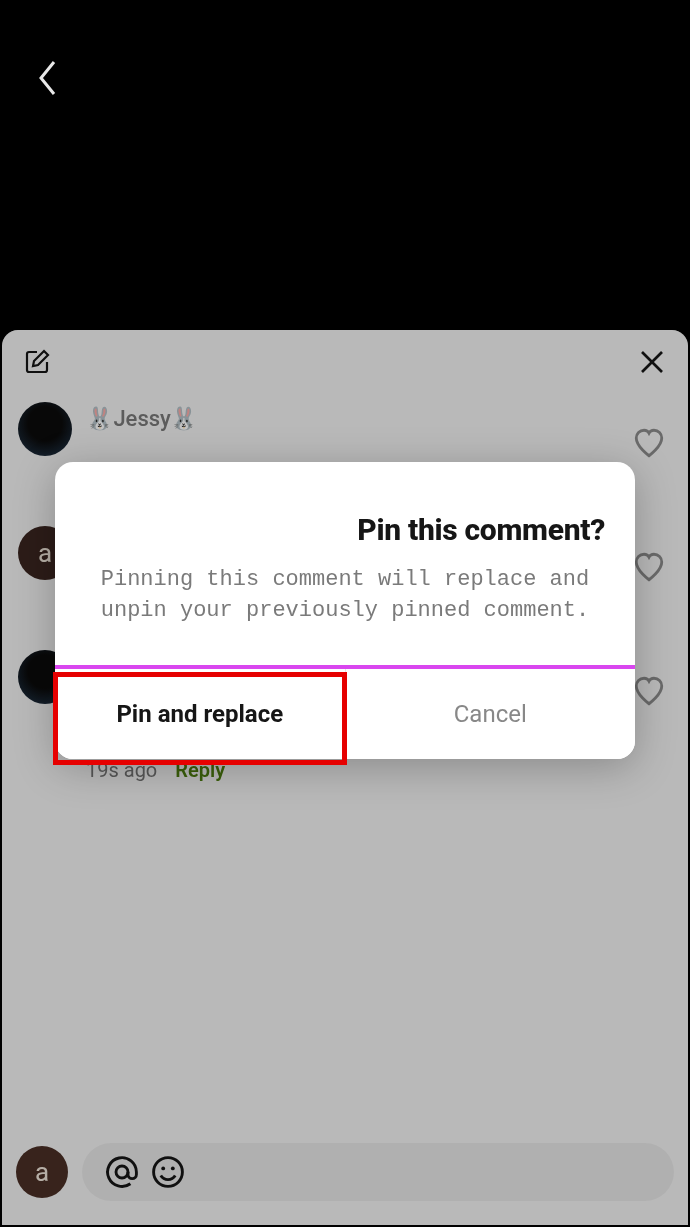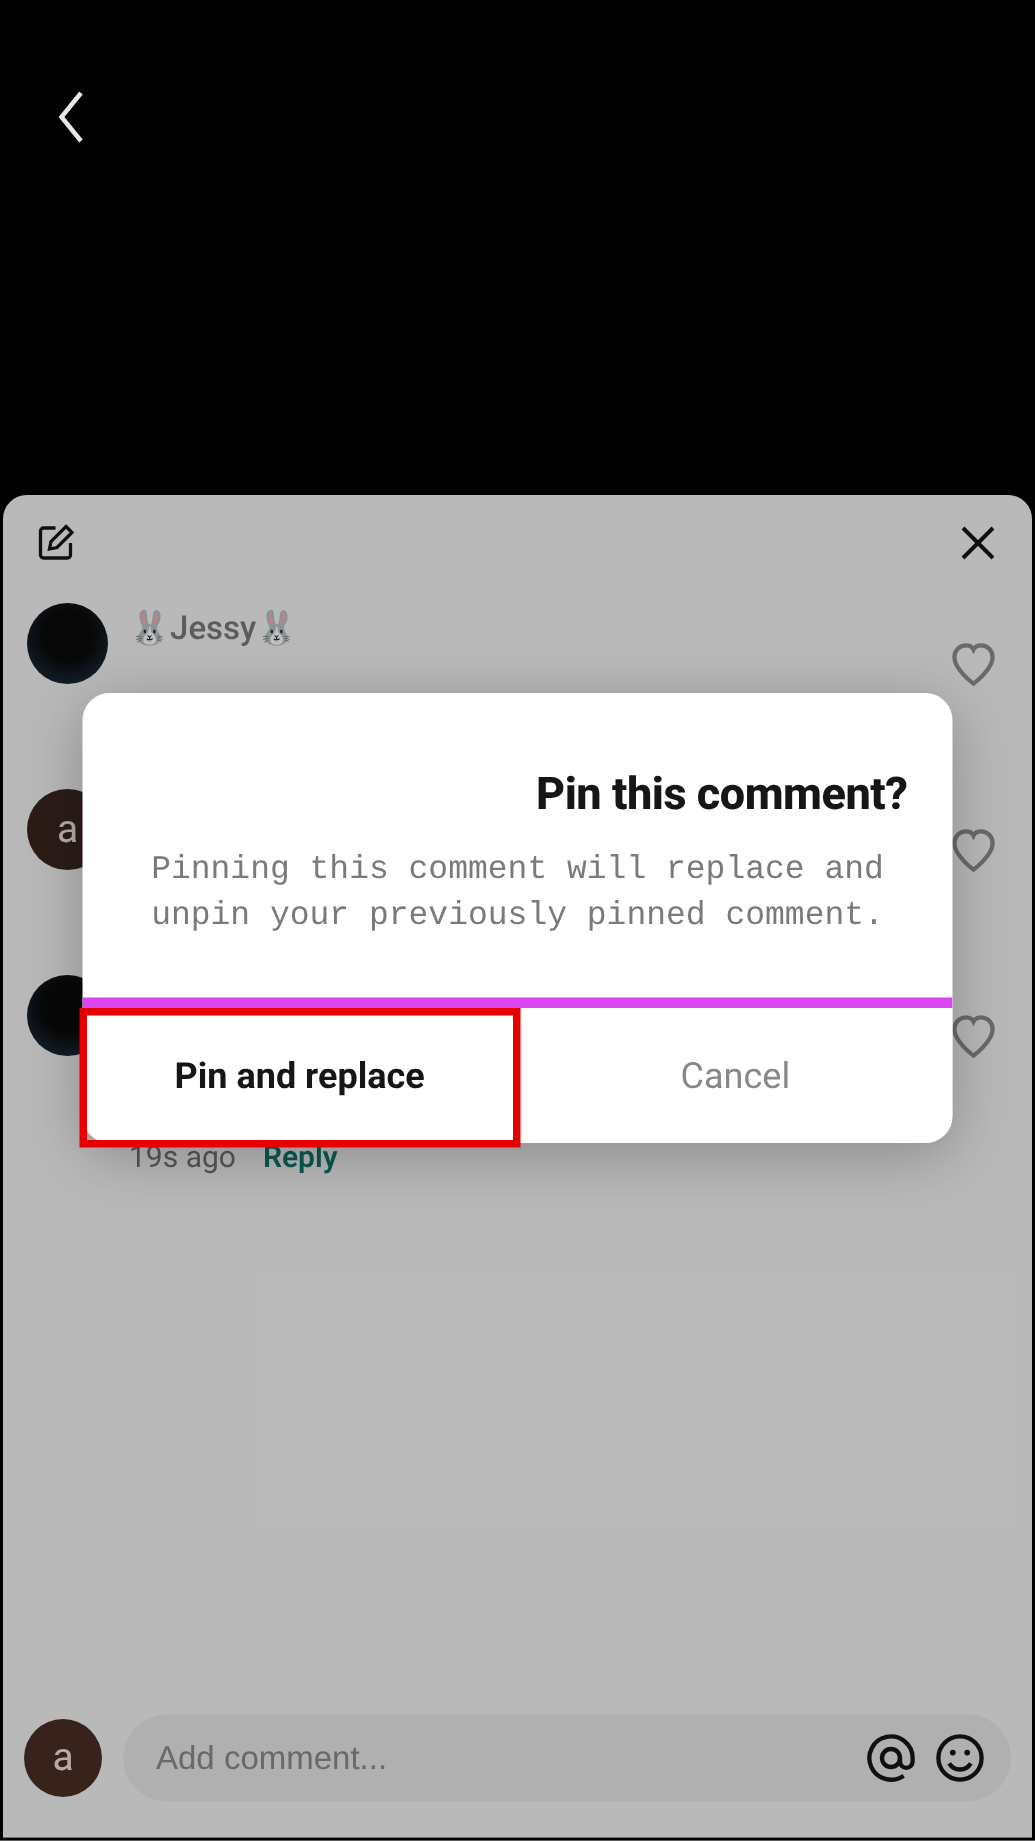--- a/index.html
+++ b/index.html
@@ -45,21 +45,21 @@
     .close-icon svg { width: 26px; height: 26px; stroke: #161616; stroke-width: 2.6; }
 
     .comments-list { padding: 8px 16px 0 16px; }
     .comment-row { display: flex; align-items: flex-start; gap: 14px; margin-bottom: 70px; position: relative; }
     .avatar { width: 54px; height: 54px; border-radius: 50%; background: #3a2620; flex-shrink: 0; display: flex; align-items: center; justify-content: center; color: #f0e6db; font-size: 26px; }
     .avatar.jessy { background: radial-gradient(circle at 50% 40%, #0b0b0b 40%, #1b2a3a 80%); }
     .comment-body { flex: 1; padding-top: 4px; }
     .username { color: #7a7a7a; font-size: 22px; font-weight: 500; display: flex; align-items: center; gap: 4px; }
     .meta-row { margin-top: 68px; display: flex; align-items: center; gap: 18px; color: #8a8a8a; font-size: 20px; }
     .meta-time { color: #737373; }
-    .meta-reply { font-weight: 600; color: #0f766e; cursor: pointer; }
+    .meta-reply { font-weight: 600; color: #4d7c0f; cursor: pointer; }
     .emoji-blush { font-size: 26px; display: inline-block; margin-top: 6px; }
     .like-heart { position: absolute; right: 6px; top: 24px; cursor: pointer; }
     .like-heart svg { width: 34px; height: 34px; stroke: #8c8c8c; stroke-width: 2; fill: none; }
 
     .comment-row.second { margin-top: 70px; }
     .comment-row.third { margin-top: 56px; }
 
     .input-bar {
       position: absolute;
       left: 14px;
@@ -83,21 +83,21 @@
       right: 55px;
       top: 462px;
       background: #fff;
       border-radius: 18px;
       z-index: 20;
       box-shadow: 0 8px 40px rgba(0,0,0,0.25);
       overflow: hidden;
     }
     .modal-title { text-align: right; font-size: 30px; font-weight: 800; color: #161616; padding: 50px 30px 18px; letter-spacing: -0.3px; }
     .modal-desc { text-align: center; font-size: 22px; color: #7a7a7a; padding: 0 38px 38px; line-height: 1.4; font-family: Liberation Mono, monospace; }
-    .modal-actions { display: flex; border-top: 7px solid #d946ef; }
+    .modal-actions { display: flex; border-top: 4px solid #d946ef; }
     .modal-btn { flex: 1; height: 90px; background: #fff; border: none; font-size: 24px; cursor: pointer; font-family: inherit; }
     .modal-btn.primary { font-weight: 700; color: #161616; }
     .modal-btn.secondary { color: #888; border-left: 1px solid #e7e7e7; }
 
     .highlight-box { position: absolute; border: 5px solid #e60000; z-index: 30; pointer-events: none; }
   </style>
 </head>
 <body>
 
 <div class="top-bar">
@@ -163,21 +163,20 @@
             <path d="M12 21 C12 21 3 14.5 3 8.5 C3 5.4 5.4 3 8.5 3 C10.3 3 11.5 4 12 5 C12.5 4 13.7 3 15.5 3 C18.6 3 21 5.4 21 8.5 C21 14.5 12 21 12 21 Z"></path>
           </svg>
       </div>
     </div>
 
   </div>
 
   <div class="input-bar">
     <div class="my-avatar">a</div>
     <div class="input-pill">
-      <input type="text" placeholder="Add comment..." style="">
       <div class="pill-icon">
         <svg viewBox="0 0 30 30">
           <circle cx="15" cy="15" r="5"></circle>
           <path d="M20 15 v2 a3.5 3.5 0 0 0 7 0 v-2 a12 12 0 1 0 -5 9.8"></path>
         </svg>
       </div>
       <div class="pill-icon">
         <svg viewBox="0 0 30 30">
           <circle cx="15" cy="15" r="12"></circle>
           <circle cx="11" cy="12" r="1.6" fill="#161616" stroke="none"></circle>

